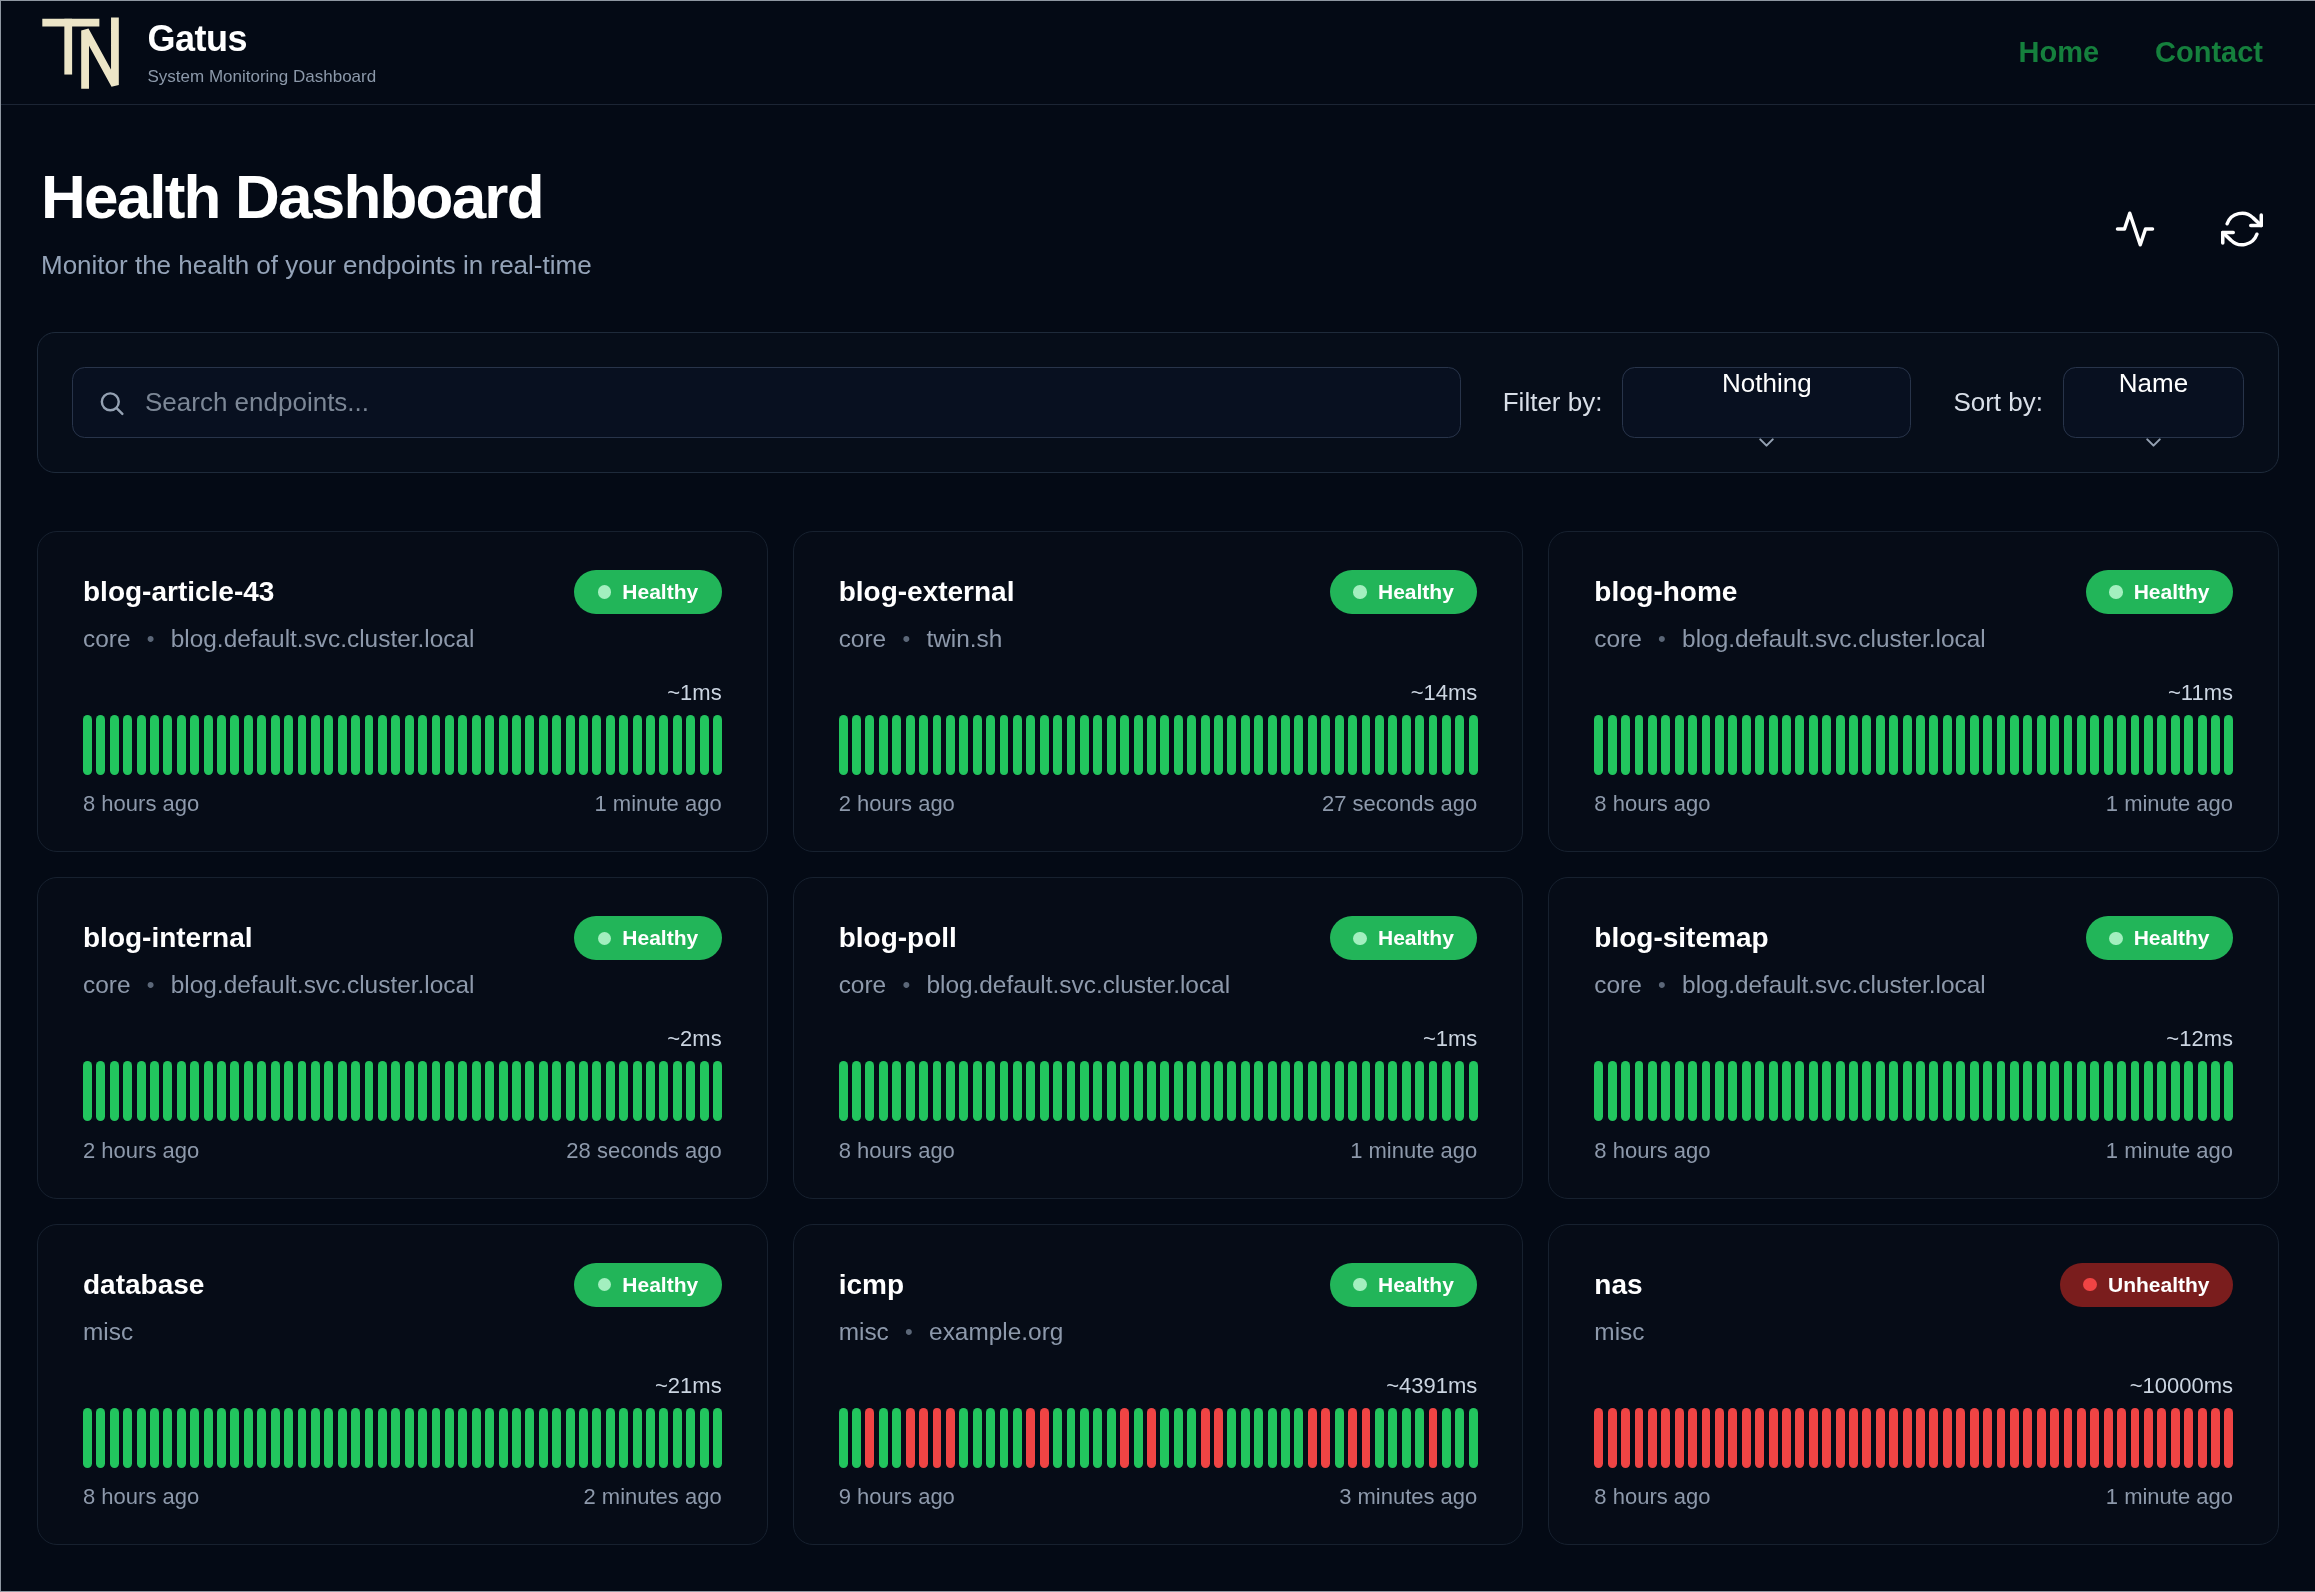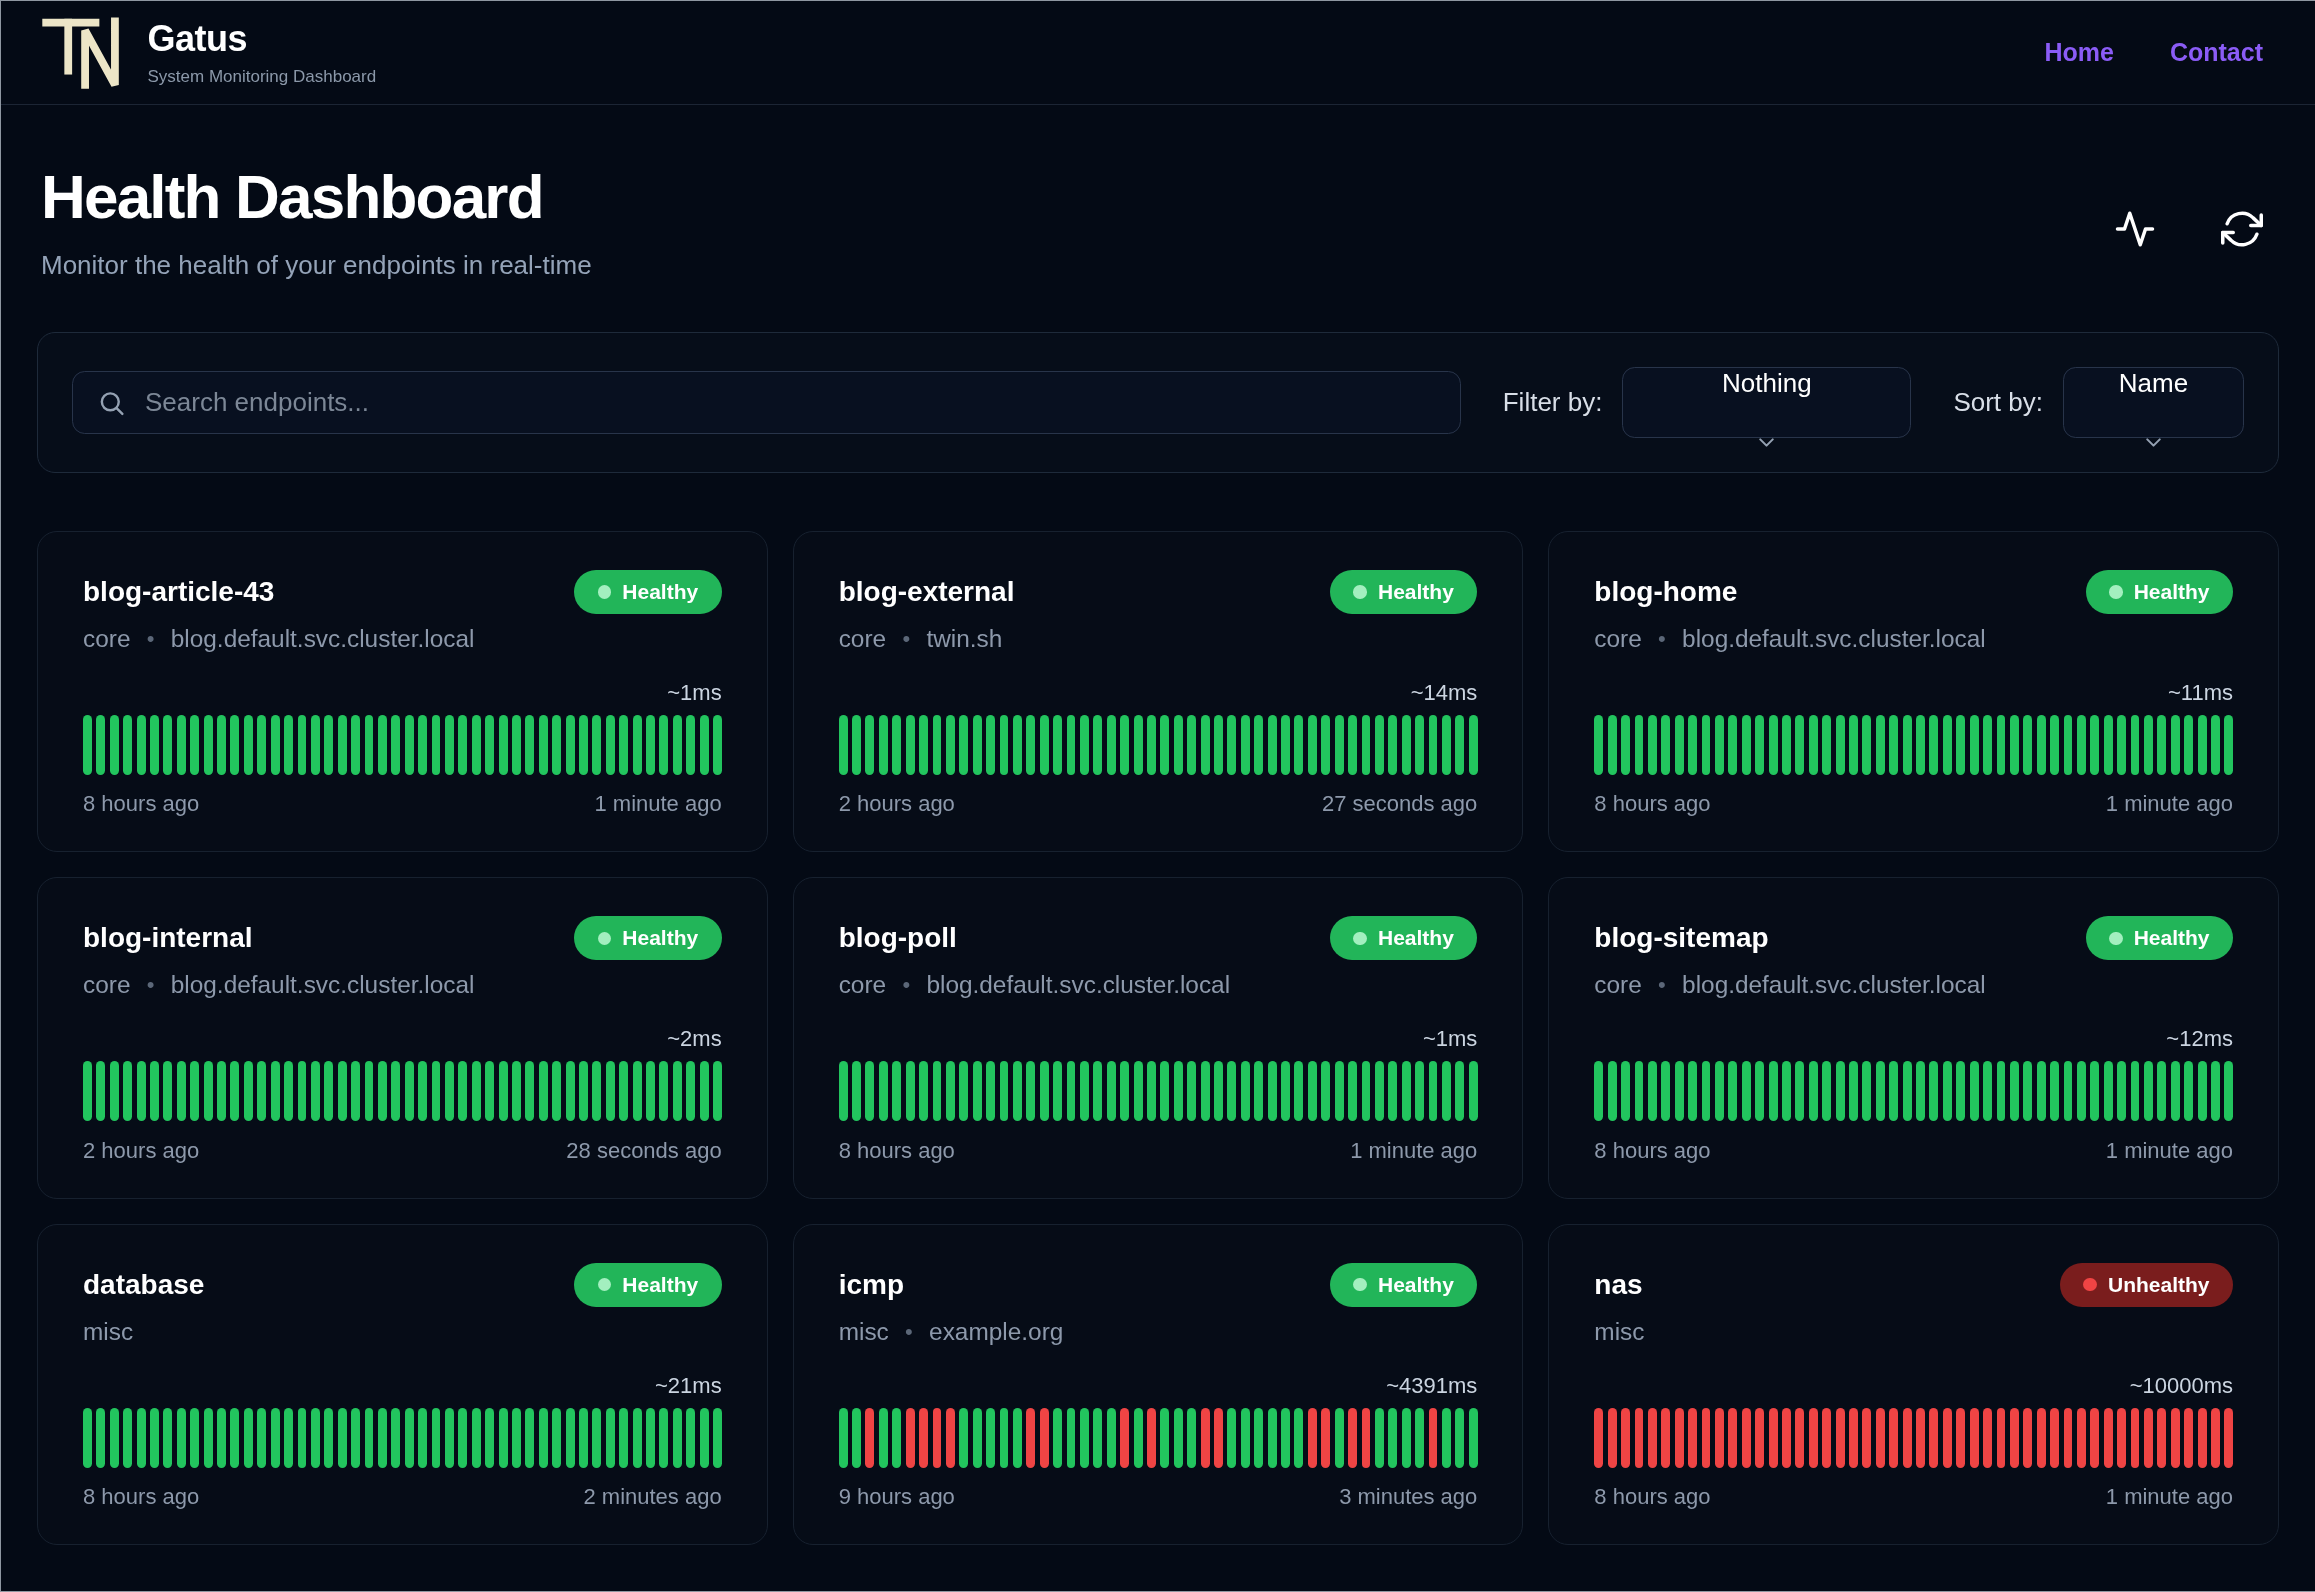--- a/index.html
+++ b/index.html
@@ -21,21 +21,21 @@
     align-items: center;
     padding: 0 52px 0 40px;
     border-bottom: 0.9px solid #1c2534;
     background: #040a15;
   }
   .logo { width: 83px; height: 83px; flex: 0 0 auto; }
   .brand { margin-left: 23.5px; }
   .brand-name { font-size: 36px; font-weight: 700; letter-spacing: -0.5px; }
   .brand-sub { font-size: 17px; color: #8b98a9; margin-top: 7.2px; }
   .nav { margin-left: auto; display: flex; gap: 56px; align-items: center; }
-  .nav-link { font-size: 25px; font-weight: 600; color: #8b5cf6; cursor: pointer; }
+  .nav-link { font-size: 29px; font-weight: 600; color: #15803d; cursor: pointer; }
 
   
   .hero { display: flex; align-items: flex-start; padding: 56px 52px 0 40px; }
   .hero h1 { font-size: 62px; font-weight: 800; letter-spacing: -1.8px; }
   .hero-sub { font-size: 26px; color: #94a3b8; margin-top: 18px; }
   .hero-icons { margin-left: auto; display: flex; gap: 65px; align-items: center; margin-top: 47px; }
   .icon-btn { width: 42px; height: 42px; color: #ffffff; cursor: pointer; }
   .icon-btn svg { width: 100%; height: 100%; }
 
   
@@ -47,21 +47,21 @@
     padding: 34px;
     display: flex;
     align-items: center;
   }
   .search { flex: 1; position: relative; }
   .search-icon {
     position: absolute; left: 25px; top: 50%; transform: translateY(-50%);
     width: 29px; height: 29px; color: #94a1b2;
   }
   .search input {
-    width: 100%; height: 63px;
+    width: 100%; height: 71px;
     background: #081020;
     border: 0.9px solid #28344a;
     border-radius: 12.7px;
     color: #e5e7eb;
     font-size: 26px;
     font-family: "Liberation Sans", sans-serif;
     padding: 0 25px 0 72px;
     outline: none;
   }
   .search input::placeholder { color: #7c8796; }

